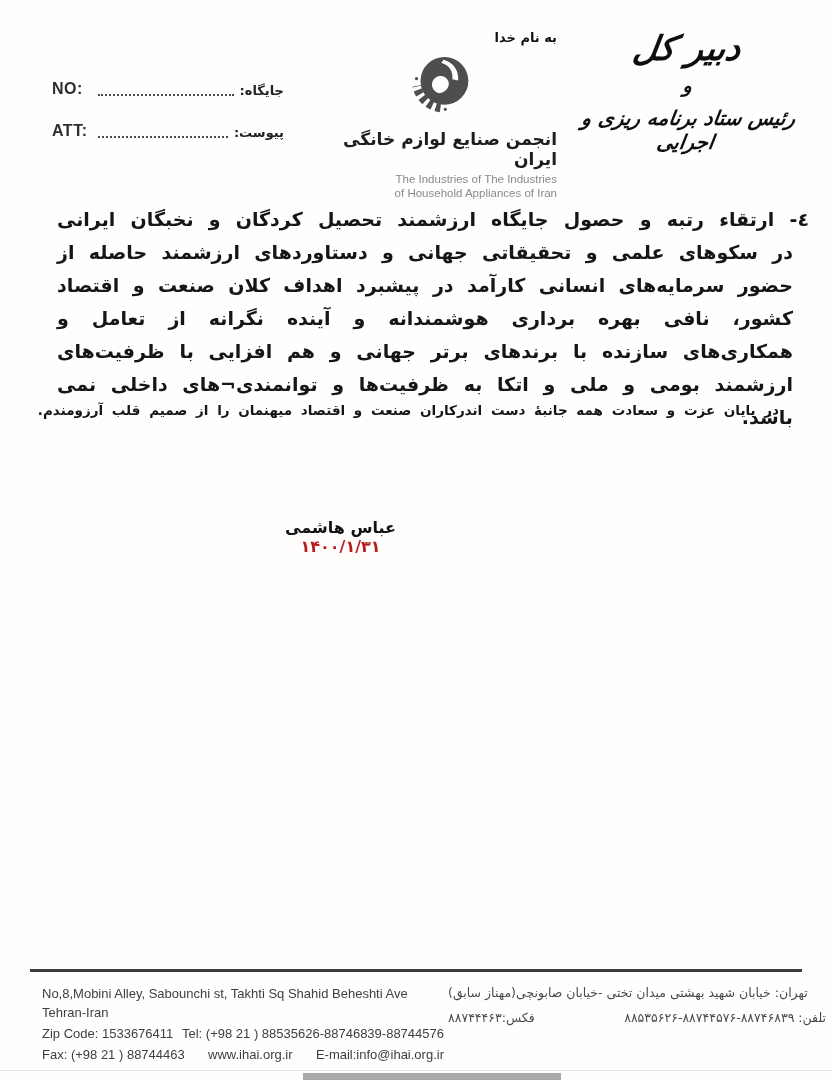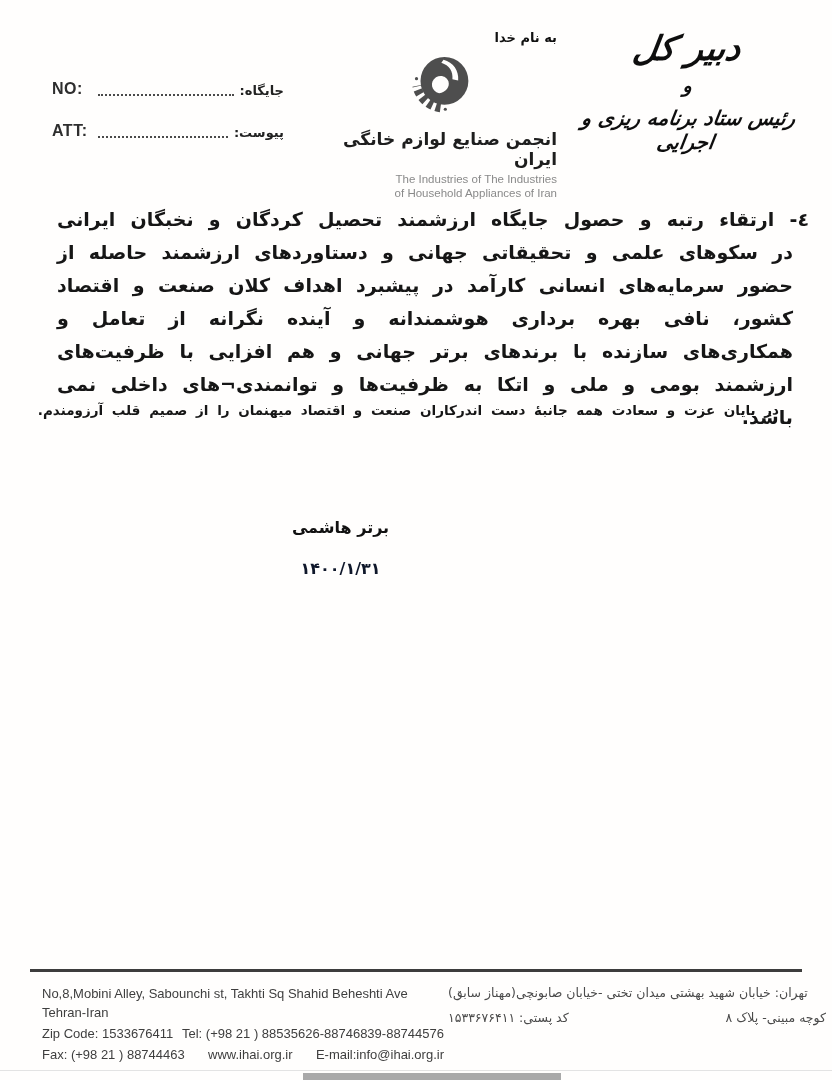--- a/index.html
+++ b/index.html
@@ -39,21 +39,21 @@
     padding-right:16px; text-indent:-16px; color:#161616;
   }
   .para2{
     position:absolute; left:53px; top:402px; width:740px;
     direction:rtl; text-align:right; white-space:nowrap;
     font-size:13.5px; font-weight:700; word-spacing:4px; color:#161616;
     padding-right:14px; box-sizing:border-box;
   }
   .signature{position:absolute; left:283px; top:518px; width:115px; text-align:center;}
   .sig-name{font-size:16px; font-weight:800; direction:rtl; color:#111;}
-  .sig-date{font-size:16px; font-weight:800; direction:rtl; color:#0f172a; margin-top:22px;}
+  .sig-date{font-size:16px; font-weight:800; direction:rtl; color:#b91c1c; }
   
   .footer-rule{position:absolute; left:30px; top:969px; width:772px; height:3px; background:#3d3d3d;}
   .footer-en{
     position:absolute; left:42px; top:984px; width:402px;
     font-family:"Liberation Sans", sans-serif; font-size:13px; line-height:19px; color:#3e3e3e;
   }
   .footer-en-row{display:flex; justify-content:space-between; margin-top:2px;}
   .footer-fa{position:absolute; left:448px; top:984px; width:378px; font-size:12.5px; color:#4a4a4a;}
   .footer-fa-r1{direction:rtl; text-align:left; line-height:17px;}
   .footer-fa-row{display:flex; justify-content:space-between; margin-top:9px; align-items:baseline;}
@@ -103,21 +103,21 @@
   <div class="callig">
     <div class="callig-l1">دبیر کل</div>
     <div class="callig-l2">و</div>
     <div class="callig-l3">رئیس ستاد برنامه ریزی و اجرایی</div>
   </div>
 
   <div class="para1">٤- ارتقاء رتبه و حصول جایگاه ارزشمند تحصیل کردگان و نخبگان ایرانی در سکوهای علمی و تحقیقاتی جهانی و دستاوردهای ارزشمند حاصله از حضور سرمایه‌های انسانی کارآمد در پیشبرد اهداف کلان صنعت و اقتصاد کشور، نافی بهره برداری هوشمندانه و آینده نگرانه از تعامل و همکاری‌های سازنده با برندهای برتر جهانی و هم افزایی با ظرفیت‌های ارزشمند بومی و ملی و اتکا به ظرفیت‌ها و توانمندی¬های داخلی نمی باشد.</div>
   <div class="para2">در پایان عزت و سعادت همه جانبهٔ دست اندرکاران صنعت و اقتصاد میهنمان را از صمیم قلب آرزومندم.</div>
 
   <div class="signature">
-    <div class="sig-name">برتر هاشمی</div>
+    <div class="sig-name">عباس هاشمی</div>
     <div class="sig-date">۱۴۰۰/۱/۳۱</div>
   </div>
 
   <div class="footer-rule"></div>
 
   <div class="footer-en">
     <div>No,8,Mobini Alley, Sabounchi st, Takhti Sq Shahid Beheshti Ave</div>
     <div>Tehran-Iran</div>
     <div class="footer-en-row">
       <span>Zip Code: 1533676411</span>
@@ -126,21 +126,21 @@
     <div class="footer-en-row">
       <span>Fax: (+98 21 ) 88744463</span>
       <span>www.ihai.org.ir</span>
       <span>E-mail:info@ihai.org.ir</span>
     </div>
   </div>
 
   <div class="footer-fa">
     <div class="footer-fa-r1">تهران: خیابان شهید بهشتی میدان تختی -خیابان صابونچی(مهناز سابق)</div>
     <div class="footer-fa-row">
-      <span class="ltrseg">کد پستی: ۱۵۳۳۶۷۶۴۱۱</span>
-      <span class="rtl">کوچه مبینی- پلاک ۸</span>
+      <span class="rtl">فکس:۸۸۷۴۴۴۶۳</span>
+      <span class="rtl">تلفن: ۸۸۷۴۶۸۳۹-۸۸۷۴۴۵۷۶-۸۸۵۳۵۶۲۶</span>
     </div>
   </div>
 
   <div class="scan-line"></div>
   <div class="scan-bar"></div>
 
 </div>
 
 </body></html>

